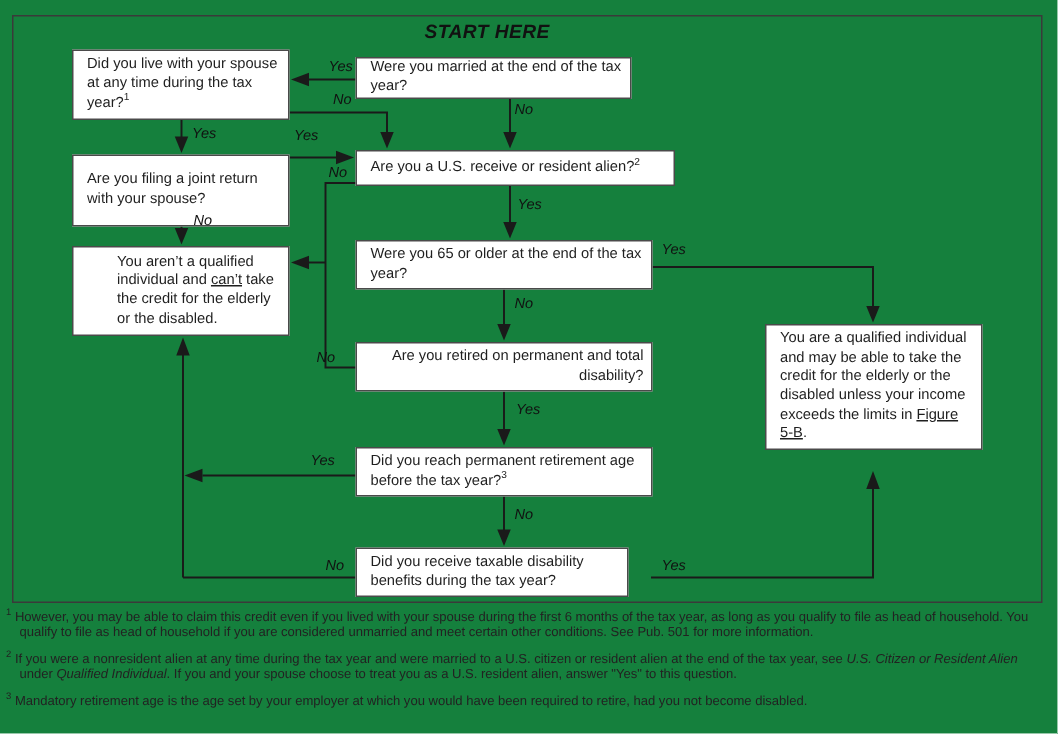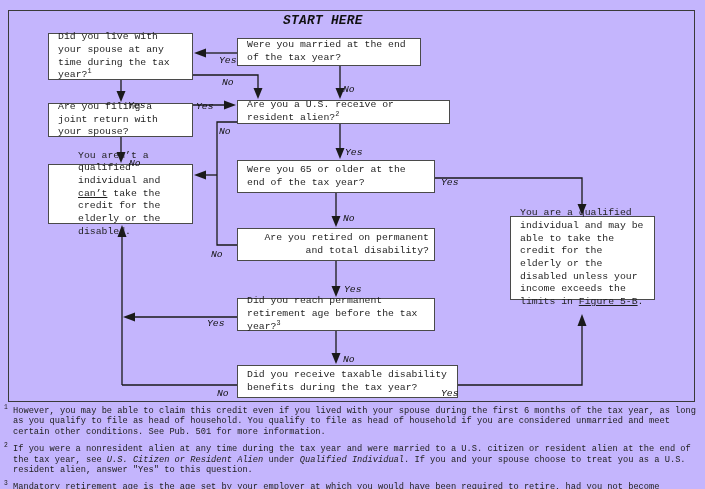--- a/index.html
+++ b/index.html
@@ -1,27 +1,27 @@
 <!DOCTYPE html>
 <html><head>
 <meta charset="utf-8">
 <style>
   html,body{margin:0;padding:0;background:#fff;}
-  .canvas{position:relative;width:705px;height:489px;background:#c4b5fd;overflow:hidden;
-          font-family:Liberation Mono, monospace;color:#1a1a1a;}
+  .canvas{position:relative;width:705px;height:489px;background:#15803d;overflow:hidden;
+          font-family:Liberation Sans, sans-serif;color:#1a1a1a;}
   .frame{position:absolute;left:8px;top:10px;width:685px;height:390px;border:1.4px solid #3a3a3a;}
   .start-title{position:absolute;left:283px;top:13px;font-weight:bold;font-style:italic;
                font-size:12.8px;letter-spacing:.3px;color:#111;}
   .node{position:absolute;box-sizing:border-box;border:1.3px solid #4a4a4a;background:#fff;
         display:flex;flex-direction:column;justify-content:center;
         padding:2px 5px 2px 9px;font-size:9.8px;line-height:12.7px;color:#1f1f1f;}
   .node p{margin:0;display:inline;}
   .u{text-decoration:underline;}
   sup.fnref{font-size:6.8px;line-height:0;vertical-align:super;}
-  .edge-label{position:absolute;font-style:italic;font-size:9.7px;color:#111;white-space:nowrap;margin-top:16px;}
+  .edge-label{position:absolute;font-style:italic;font-size:9.7px;color:#111;white-space:nowrap;}
   svg.wires{position:absolute;left:0;top:0;}
   .footnotes{position:absolute;left:4px;top:406px;width:698px;font-size:8.7px;line-height:10.4px;color:#222;}
   .footnote{padding-left:9px;text-indent:-9px;margin:0 0 7px 0;}
   .footnote sup{font-size:6.3px;line-height:0;vertical-align:super;}
   .footnote i{font-style:italic;}
 </style>
 </head>
 <body>
 
 <div class="canvas">
@@ -81,21 +81,21 @@
   <div class="start-title">START HERE</div>
 
   <div class="node" style="left:48px;top:33px;width:145px;height:47px;">
     <p><span>Did you live with your spouse at any time during the tax year?</span><sup class="fnref">1</sup></p>
   </div>
 
   <div class="node" style="left:237px;top:38px;width:184px;height:28px;">
     <p><span>Were you married at the end of the tax year?</span></p>
   </div>
 
-  <div class="node" style="left:48px;top:103px;width:145px;height:34px;">
+  <div class="node" style="left:48px;top:103px;width:145px;height:48px;">
     <p><span>Are you filing a joint return with your spouse?</span></p>
   </div>
 
   <div class="node" style="left:237px;top:100px;width:213px;height:24px;">
     <p><span>Are you a U.S. receive or resident alien?</span><sup class="fnref">2</sup></p>
   </div>
 
   <div class="node" style="left:237px;top:160px;width:198px;height:33px;">
     <p><span>Were you 65 or older at the end of the tax year?</span></p>
   </div>
@@ -105,21 +105,21 @@
   </div>
 
   <div class="node" style="left:237px;top:228px;width:198px;height:33px;text-align:right;">
     <p><span>Are you retired on permanent and total disability?</span></p>
   </div>
 
   <div class="node" style="left:237px;top:298px;width:198px;height:33px;">
     <p><span>Did you reach permanent retirement age before the tax year?</span><sup class="fnref">3</sup></p>
   </div>
 
-  <div class="node" style="left:237px;top:365px;width:221px;height:33px;">
+  <div class="node" style="left:237px;top:365px;width:182px;height:33px;">
     <p><span>Did you receive taxable disability benefits during the tax year?</span></p>
   </div>
 
   <div class="node" style="left:510px;top:216px;width:145px;height:84px;">
     <p><span>You are a qualified individual and may be able to take the credit for the elderly or the disabled unless your income exceeds the limits in </span><span class="u">Figure 5-B</span><span>.</span></p>
   </div>
 
   <span class="edge-label" style="left:219px;top:39px;">Yes</span>
   <span class="edge-label" style="left:222px;top:61px;">No</span>
   <span class="edge-label" style="left:343px;top:68px;">No</span>

